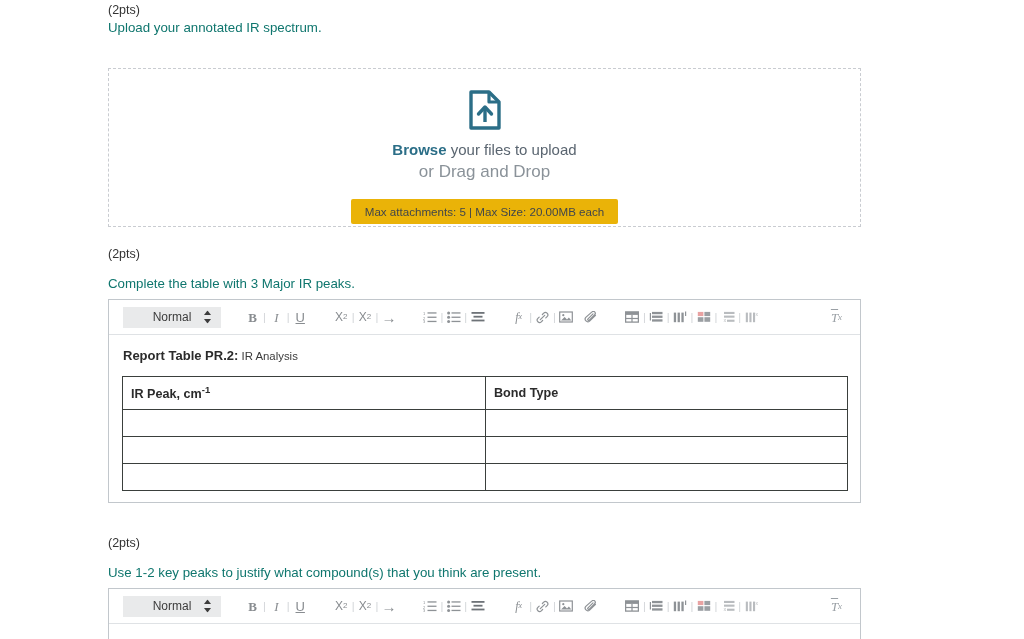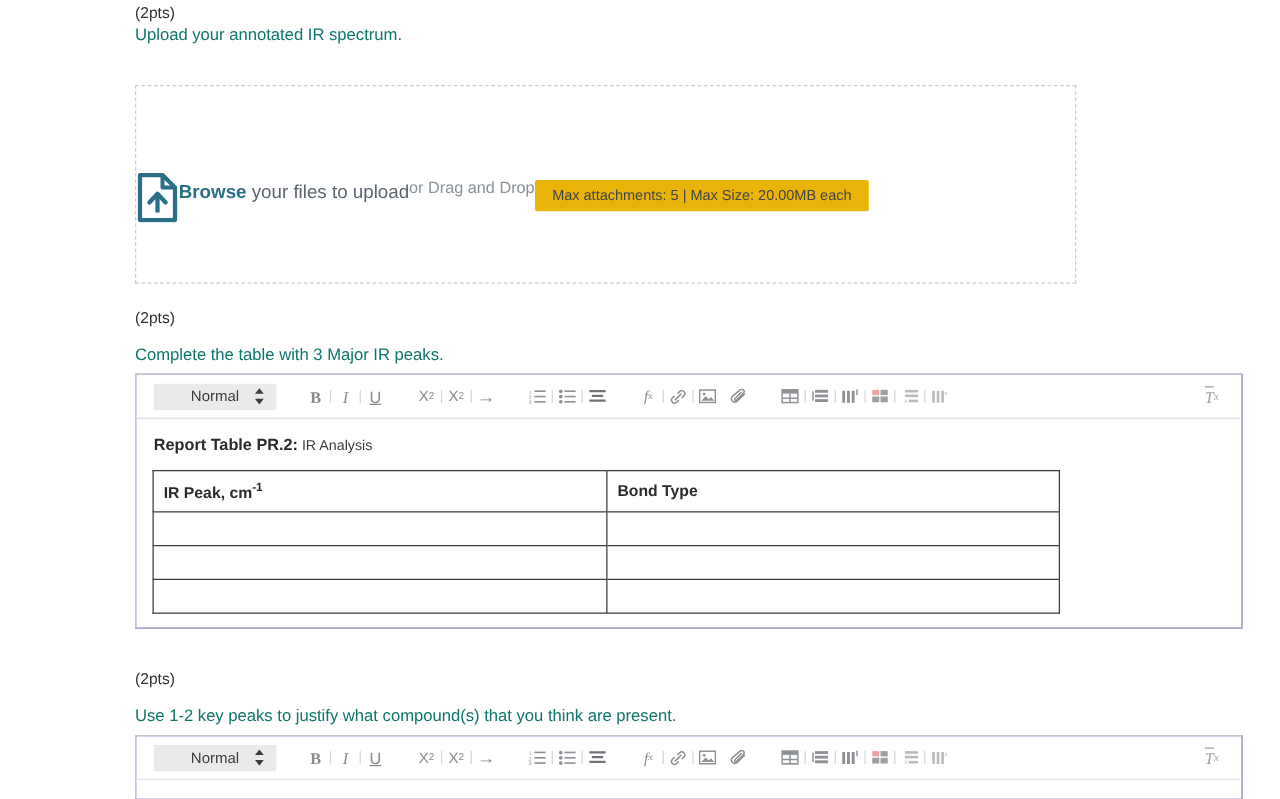--- a/index.html
+++ b/index.html
@@ -18,44 +18,44 @@
   .prompt { font-size: 13.3px; color: #0f766e; line-height: 18px; margin-top: 1px; }
   .note { font-size: 13.3px; color: #333; line-height: 18px; margin-top: 12px; }
 
   
   .dropzone {
     position: absolute;
     left: 108px; top: 68px;
     width: 753px; height: 159px;
     border: 1px dashed #c9ccd1;
     background: #fff;
-    display: flex; flex-direction: row;
+    display: flex; flex-direction: column;
     align-items: center; justify-content: flex-start;
   }
   .dz-icon { margin-top: 21px; line-height: 0; }
   .dz-line1 { margin-top: 11px; font-size: 15px; color: #5a6570; }
   .dz-line1 .browse { color: #2b6e87; font-weight: bold; }
-  .dz-line2 { margin-top: 4px; font-size: 13px; color: #8a9299; }
+  .dz-line2 { margin-top: 4px; font-size: 17px; color: #8a9299; }
   .dz-badge {
     margin-top: 17px;
     background: #eab308;
     color: #41464b;
     font-size: 11.6px;
     padding: 6px 14px;
     border-radius: 2px;
     white-space: nowrap;
   }
 
   
   .editor {
     position: absolute;
     left: 108px;
-    width: 886px;
+    width: 753px;
     border: 1px solid #c2c7cc;
-    background: #4c1d95;
+    background: #7dd3fc;
   }
   .editor-toolbar {
     height: 35px;
     border-bottom: 1px solid #dfe2e5;
     display: flex; align-items: center;
     padding: 0 8px;
     background: #fff;
     position: relative;
   }
   .tb-select {

